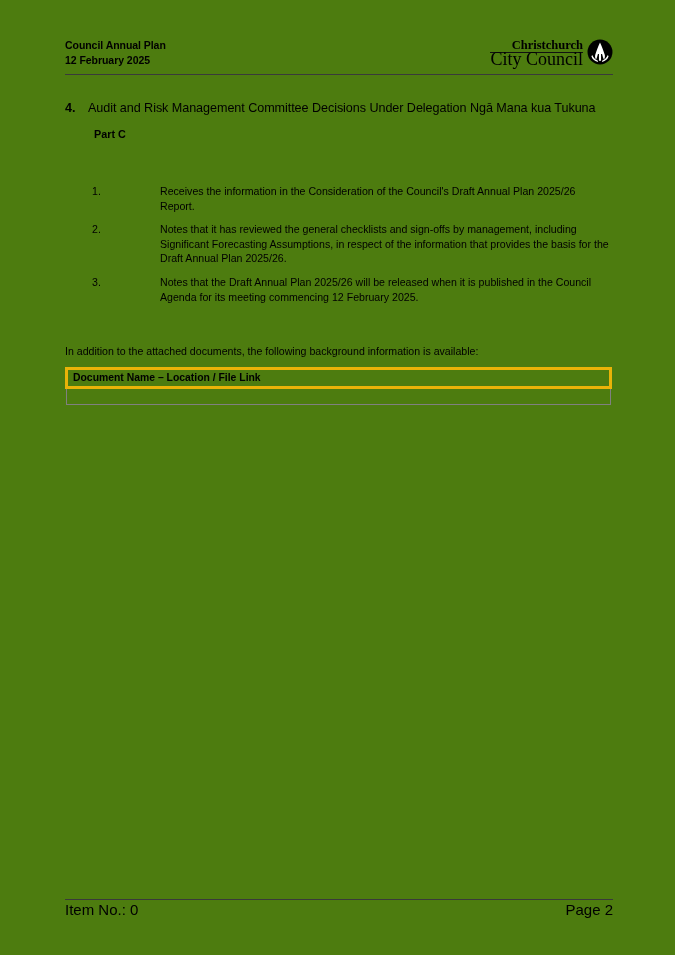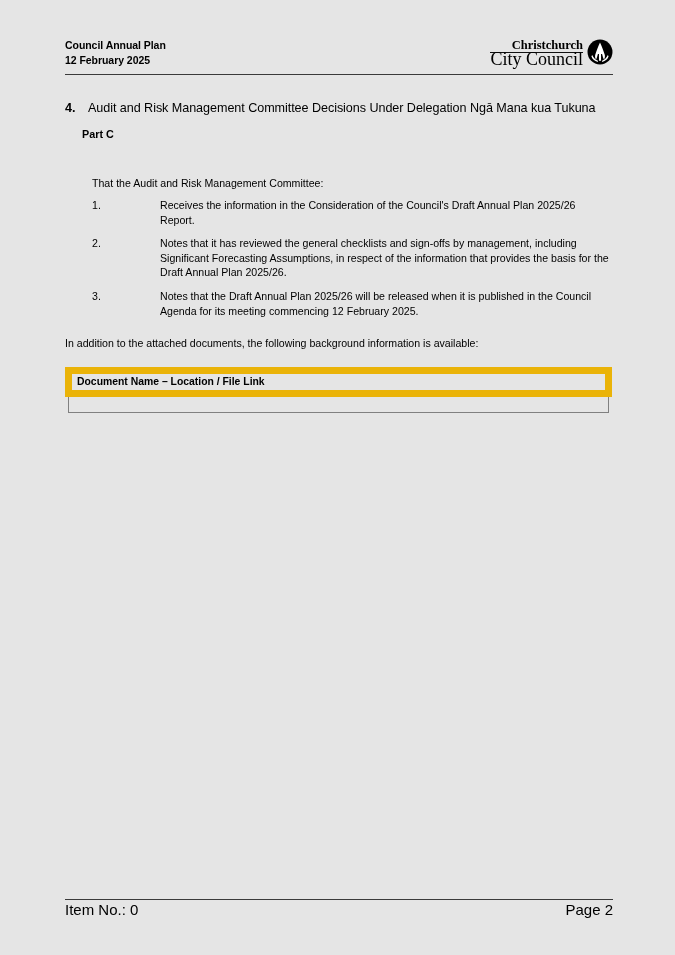--- a/index.html
+++ b/index.html
@@ -14,21 +14,21 @@
     font-family: "Liberation Sans", sans-serif;
     color: #000000;
     overflow: hidden;
   }
 
   .page {
     position: absolute;
     left: 0; top: 0;
     width: 675px;
     height: 955px;
-    background: #e5e5e5;
+    background: #4d7c0f;
   }
 
   
   .header {
     position: absolute;
     left: 65px;
     top: 38px;
     width: 548px;
     height: 38px;
   }
@@ -106,21 +106,21 @@
   }
   .title-text {
     font-size: 12.6px;
     font-weight: normal;
     line-height: 18.5px;
     letter-spacing: -0.06px;
     flex: 1 1 auto;
   }
   .part-label {
     margin-top: 9px;
-    margin-left: 17px;
+    margin-left: 29px;
     font-size: 10.8px;
     font-weight: bold;
     line-height: 14px;
   }
 
   
   .body-block {
     position: absolute;
     left: 92px;
     top: 176px;
@@ -147,35 +147,35 @@
     flex: 1 1 auto;
     font-size: 10.6px;
     line-height: 14.6px;
     margin-left: 35px;
   }
 
   
   .bg-note {
     position: absolute;
     left: 65px;
-    top: 336px;
+    top: 344px;
     width: 548px;
     font-size: 10.6px;
     line-height: 14px;
   }
   .doc-table {
     position: absolute;
     left: 65px;
     top: 367px;
     width: 547px;
     border-collapse: collapse;
     table-layout: fixed;
   }
   .doc-table th {
-    border: 7px solid #eab308;
+    border: 3px solid #eab308;
     text-align: left;
     font-size: 10.4px;
     font-weight: bold;
     padding: 1px 5px 2px 5px;
     line-height: 13px;
   }
   .doc-table td {
     border: 1px solid #808080;
     text-align: left;
     font-size: 10.4px;
@@ -235,21 +235,20 @@
 
   <div class="title-block">
     <div class="title-row">
       <div class="title-num">4.</div>
       <div class="title-text">Audit and Risk Management Committee Decisions Under Delegation Ngā Mana kua Tukuna</div>
     </div>
     <div class="part-label">Part C</div>
   </div>
 
   <div class="body-block">
-    <div class="intro-line">That the Audit and Risk Management Committee:</div>
     <div class="reco-list">
       <div class="reco-item">
         <div class="reco-num">1.</div>
         <div class="reco-text">Receives the information in the Consideration of the Council's Draft Annual Plan 2025/26 Report.</div>
       </div>
       <div class="reco-item">
         <div class="reco-num">2.</div>
         <div class="reco-text">Notes that it has reviewed the general checklists and sign-offs by management, including Significant Forecasting Assumptions, in respect of the information that provides the basis for the Draft Annual Plan 2025/26.</div>
       </div>
       <div class="reco-item">

